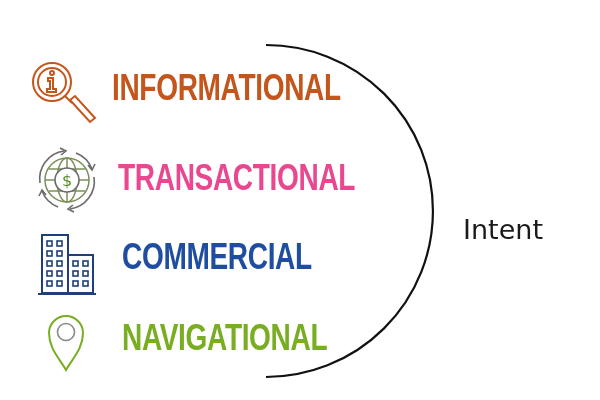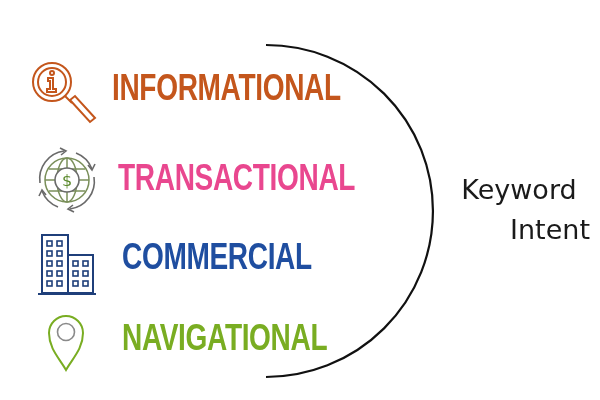--- a/index.html
+++ b/index.html
@@ -122,16 +122,15 @@
     </g>
   </svg>
   <div class="intent-label" style="left:122px; top:226px; color:#1f4ea0; transform: scaleX(0.72) scaleY(0.95);">COMMERCIAL</div>
 
   <svg class="icon" style="left:46px; top:299px; width:40px; height:62px;" viewBox="0 0 40 62">
     <path d="M20 59 C14 48 3 38 3 22 A17 17 0 0 1 37 22 C37 38 26 48 20 59 Z" fill="none" stroke="#79ad22" stroke-width="2"></path>
     <circle cx="20" cy="21" r="8.5" fill="none" stroke="#8a8a8a" stroke-width="1.6"></circle>
   </svg>
   <div class="intent-label" style="left:122px; top:307px; color:#79ad22; transform: scaleX(0.72) scaleY(0.95);">NAVIGATIONAL</div>
 
-  <div class="center-label" style="left:446px; top:164px; width:146px;">Keyword</div>
-  <div class="center-label" style="left:444px; top:204px; width:146px;text-align:right;">Intent</div>
+  <div class="center-label" style="left:430px; top:204px; width:146px;">Intent</div>
 
 </div>
 
 </body></html>

